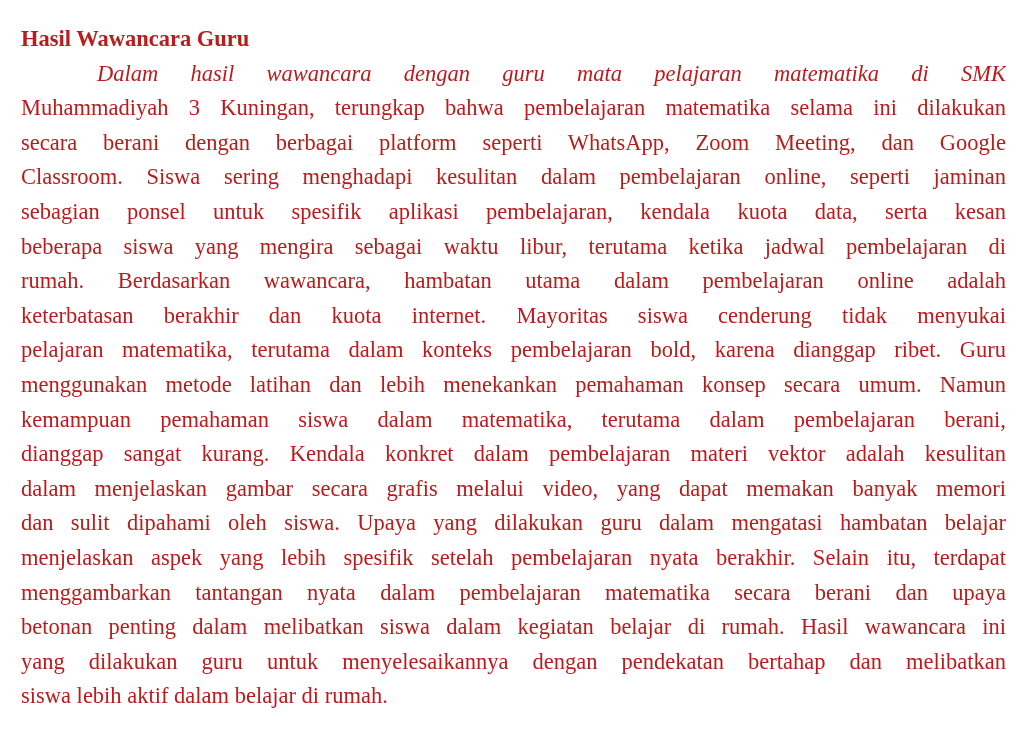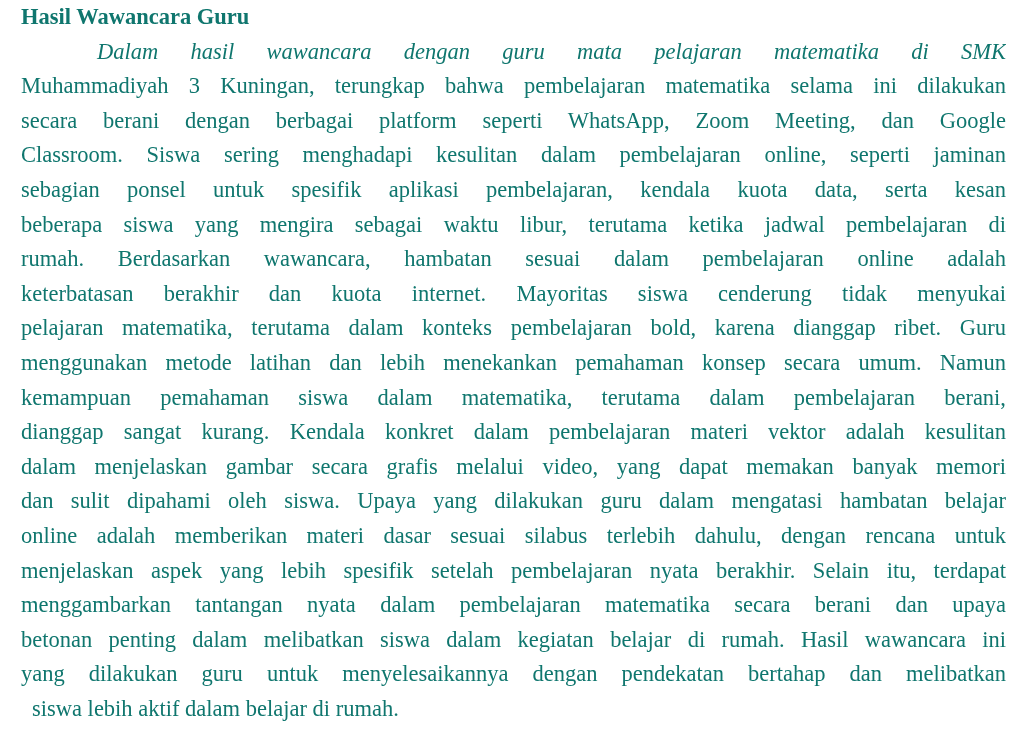--- a/index.html
+++ b/index.html
@@ -6,22 +6,22 @@
     margin: 0;
     padding: 0;
     background: #ffffff;
   }
   .page {
     position: relative;
     width: 1027px;
     height: 743px;
     box-sizing: border-box;
     background: #ffffff;
-    color: #0f766e;
-    padding: 0 21px 0 21px;
+    color: #b91c1c;
+    padding: 22px 21px 0 21px;
     font-family: "Liberation Serif", "DejaVu Serif", serif;
     font-size: 22.5px;
     line-height: 34.6px;
     overflow: hidden;
   }
   .heading {
     font-weight: bold;
     text-align: left;
   }
   .para {
@@ -32,43 +32,41 @@
     text-align-last: justify;
     white-space: nowrap;
     overflow: hidden;
   }
   .para .line:first-child {
     padding-left: 76px;
     font-style: italic;
   }
   .para .line:last-child {
     text-align-last: left;
-    margin-left: 11px;
   }
 </style>
 </head>
 <body>
 
 <div class="page">
   <div class="heading">Hasil Wawancara Guru</div>
   <div class="para">
       <div class="line">Dalam hasil wawancara dengan guru mata pelajaran matematika di SMK</div>
       <div class="line">Muhammadiyah 3 Kuningan, terungkap bahwa pembelajaran matematika selama ini dilakukan</div>
       <div class="line">secara berani dengan berbagai platform seperti WhatsApp, Zoom Meeting, dan Google</div>
       <div class="line">Classroom. Siswa sering menghadapi kesulitan dalam pembelajaran online, seperti jaminan</div>
       <div class="line">sebagian ponsel untuk spesifik aplikasi pembelajaran, kendala kuota data, serta kesan</div>
       <div class="line">beberapa siswa yang mengira sebagai waktu libur, terutama ketika jadwal pembelajaran di</div>
-      <div class="line">rumah. Berdasarkan wawancara, hambatan sesuai dalam pembelajaran online adalah</div>
+      <div class="line">rumah. Berdasarkan wawancara, hambatan utama dalam pembelajaran online adalah</div>
       <div class="line">keterbatasan berakhir dan kuota internet. Mayoritas siswa cenderung tidak menyukai</div>
       <div class="line">pelajaran matematika, terutama dalam konteks pembelajaran bold, karena dianggap ribet. Guru</div>
       <div class="line">menggunakan metode latihan dan lebih menekankan pemahaman konsep secara umum. Namun</div>
       <div class="line">kemampuan pemahaman siswa dalam matematika, terutama dalam pembelajaran berani,</div>
       <div class="line">dianggap sangat kurang. Kendala konkret dalam pembelajaran materi vektor adalah kesulitan</div>
       <div class="line">dalam menjelaskan gambar secara grafis melalui video, yang dapat memakan banyak memori</div>
       <div class="line">dan sulit dipahami oleh siswa. Upaya yang dilakukan guru dalam mengatasi hambatan belajar</div>
-      <div class="line">online adalah memberikan materi dasar sesuai silabus terlebih dahulu, dengan rencana untuk</div>
       <div class="line">menjelaskan aspek yang lebih spesifik setelah pembelajaran nyata berakhir. Selain itu, terdapat</div>
       <div class="line">menggambarkan tantangan nyata dalam pembelajaran matematika secara berani dan upaya</div>
       <div class="line">betonan penting dalam melibatkan siswa dalam kegiatan belajar di rumah. Hasil wawancara ini</div>
       <div class="line">yang dilakukan guru untuk menyelesaikannya dengan pendekatan bertahap dan melibatkan</div>
       <div class="line">siswa lebih aktif dalam belajar di rumah.</div>
     </div>
 </div>
 
 </body></html>

